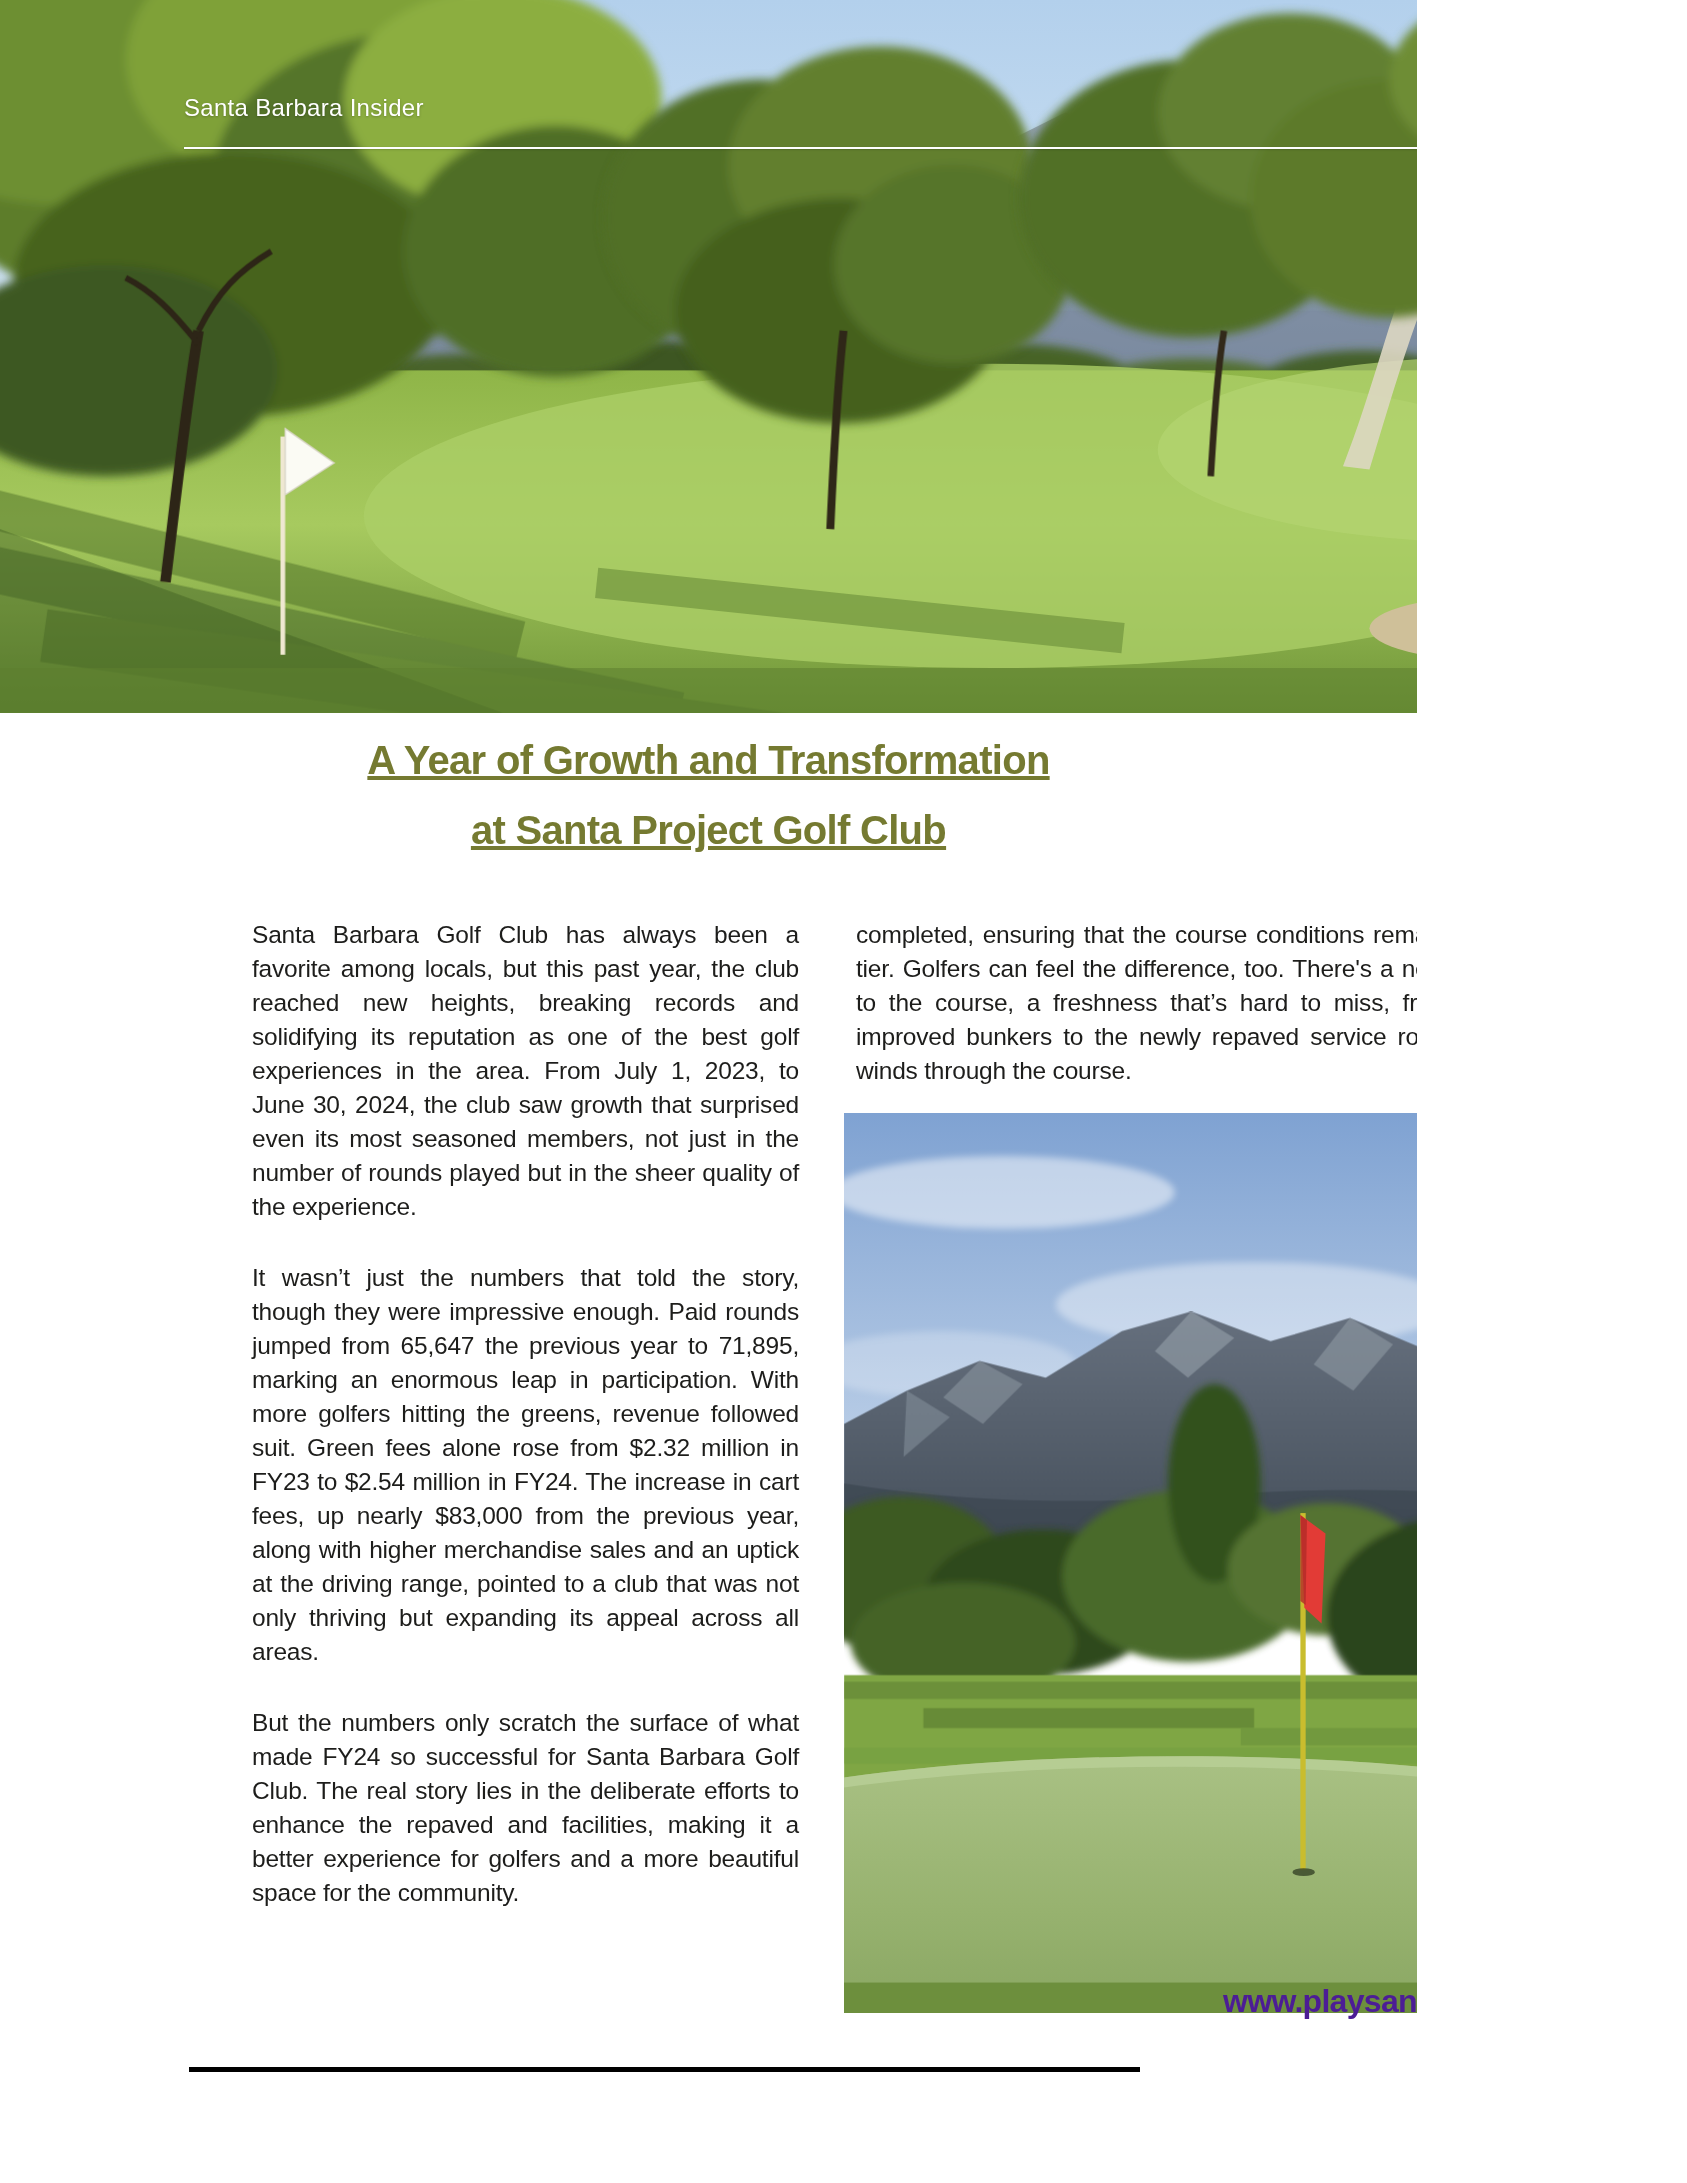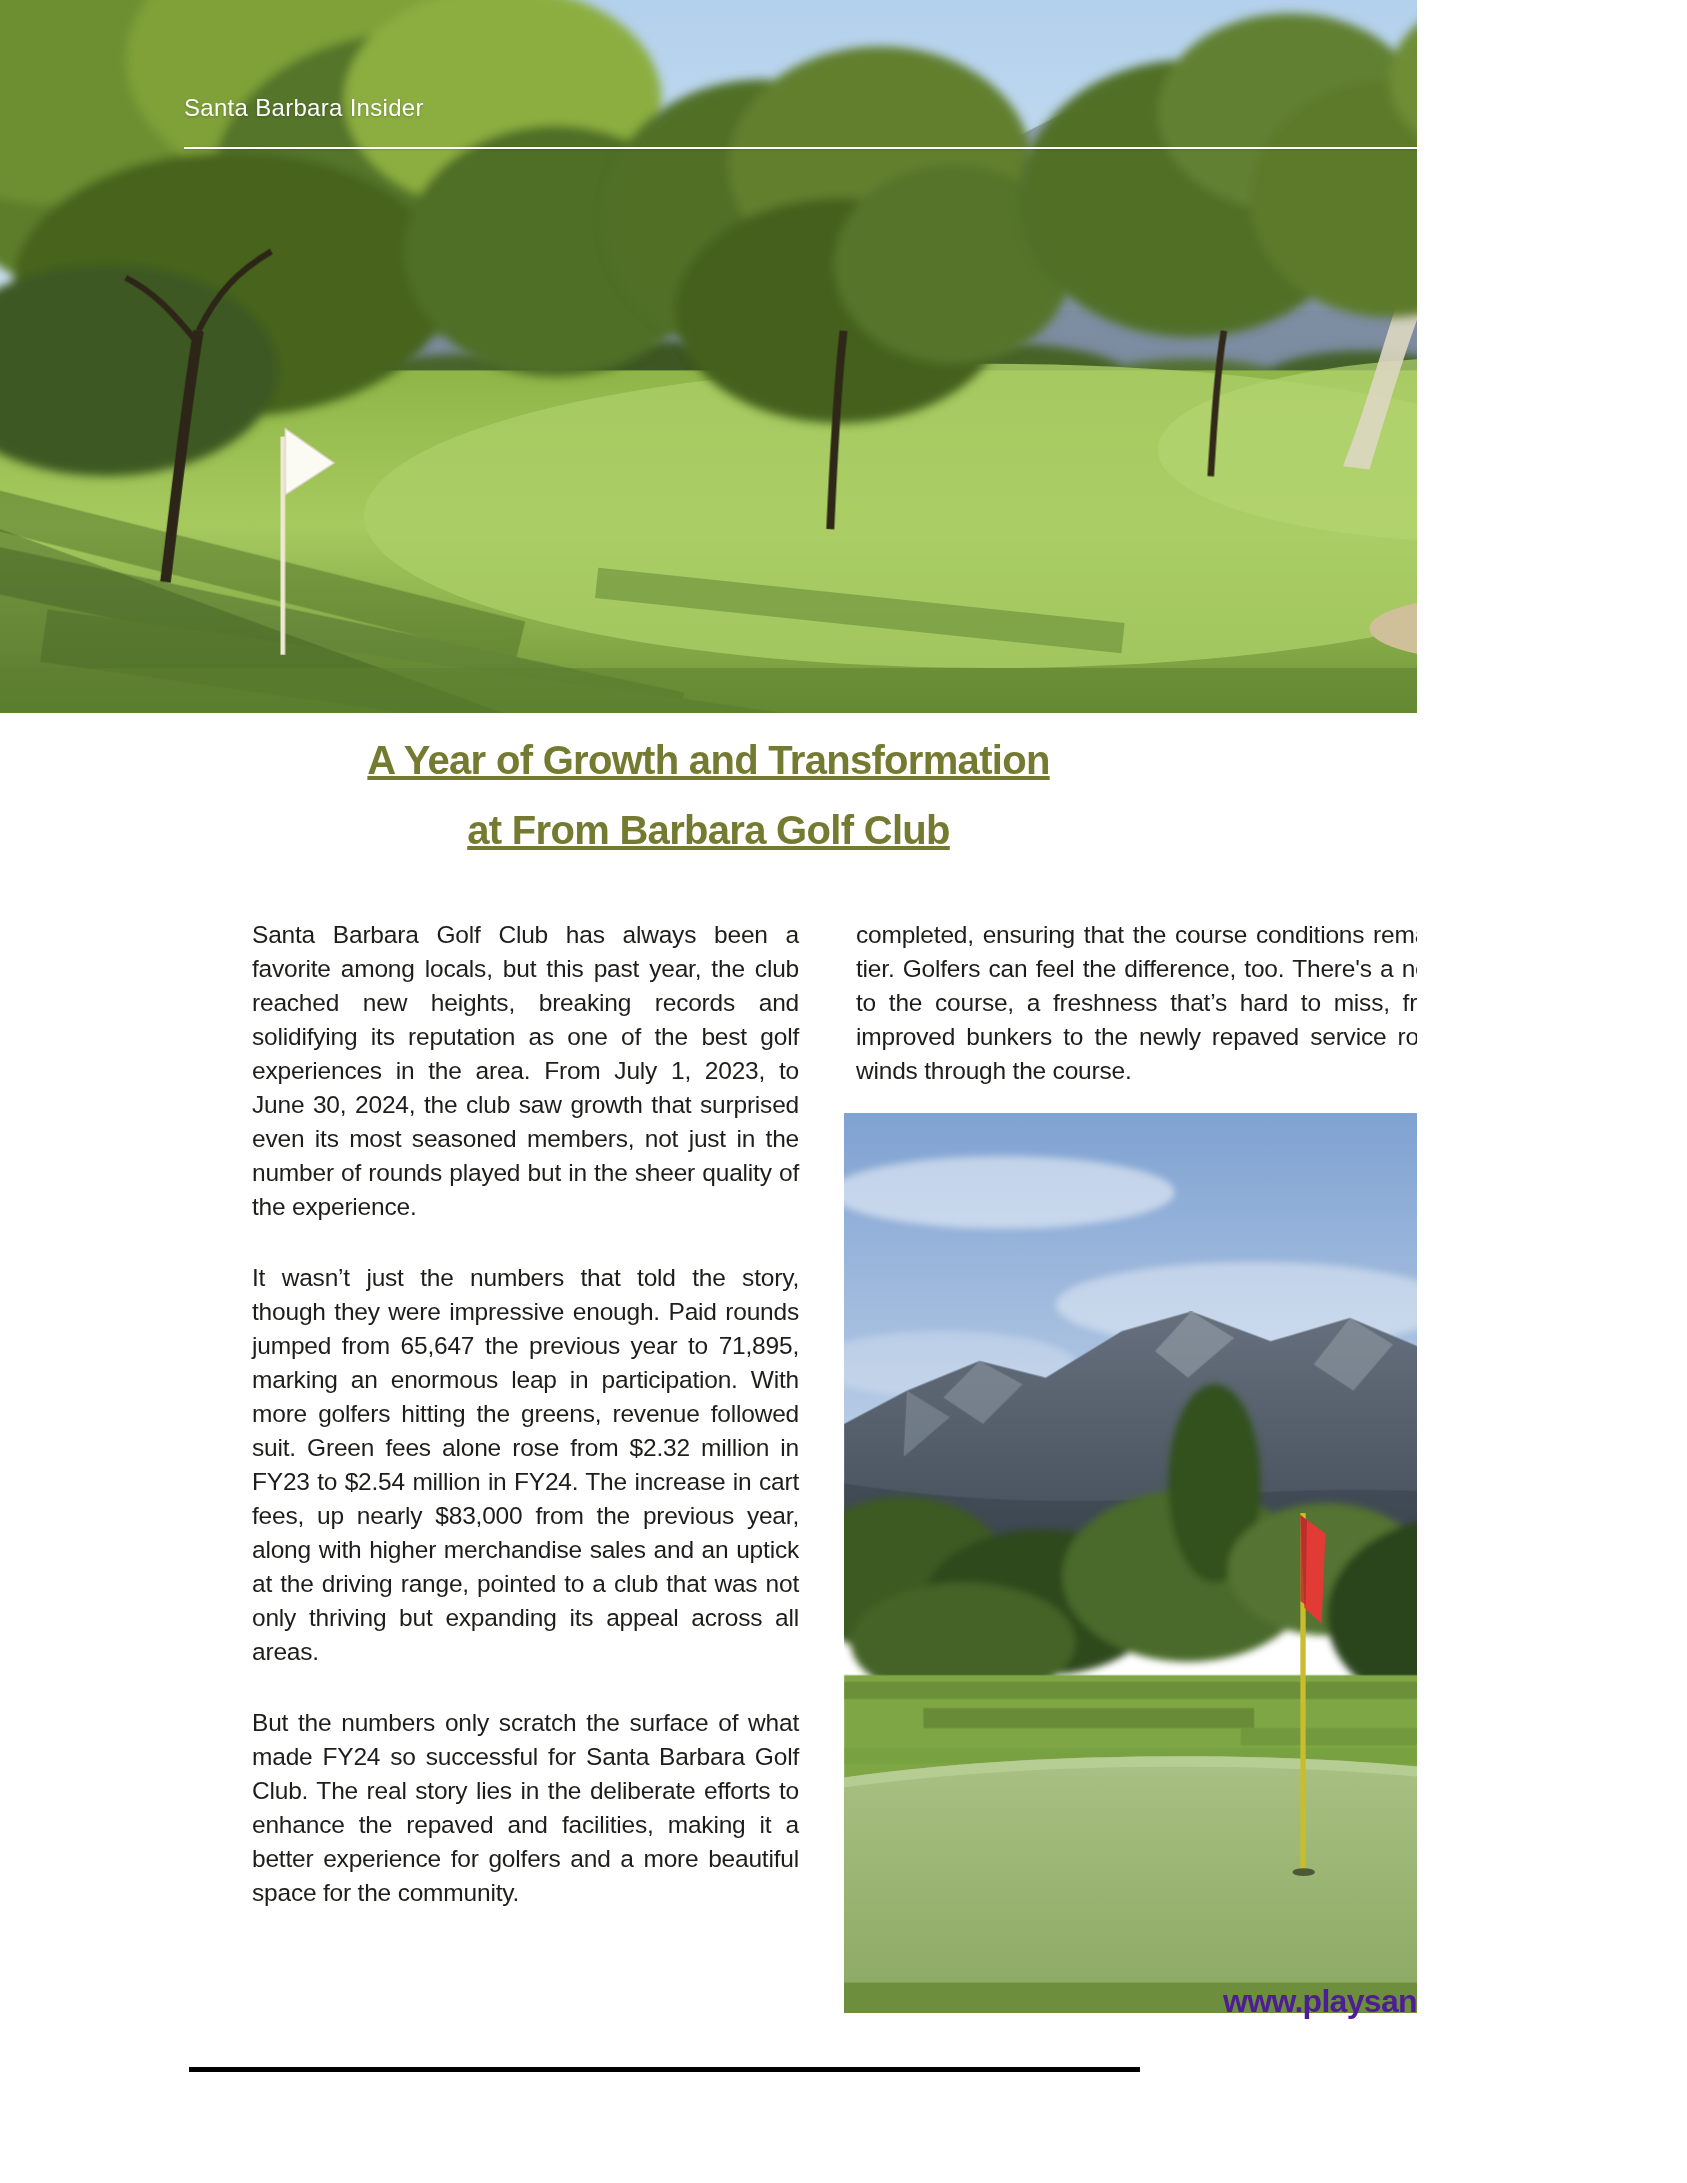--- a/index.html
+++ b/index.html
@@ -168,21 +168,21 @@
     </div>
     <div class="hero-rule"></div>
 
     <svg class="hero-title-svg" viewBox="0 0 2550 240">
       <text x="73" y="195" font-size="230" textLength="2366" lengthAdjust="spacingAndGlyphs">HITTING NEW HEIGHTS</text>
     </svg>
   </div>
 
   <div class="subtitle">
     <div>A Year of Growth and Transformation</div>
-    <div>at From Barbara Golf Club</div>
+    <div>at Santa Project Golf Club</div>
   </div>
 
   <div class="col col-left">
     <p>Santa Barbara Golf Club has always been a favorite among locals, but this past year, the club reached new heights, breaking records and solidifying its reputation as one of the best golf experiences in the area. From July 1, 2023, to June 30, 2024, the club saw growth that surprised even its most seasoned members, not just in the number of rounds played but in the sheer quality of the experience.</p>
     <p>It wasn’t just the numbers that told the story, though they were impressive enough. Paid rounds jumped from 65,647 the previous year to 71,895, marking an enormous leap in participation. With more golfers hitting the greens, revenue followed suit. Green fees alone rose from $2.32 million in FY23 to $2.54 million in FY24. The increase in cart fees, up nearly $83,000 from the previous year, along with higher merchandise sales and an uptick at the driving range, pointed to a club that was not only thriving but expanding its appeal across all areas.</p>
     <p>But the numbers only scratch the surface of what made FY24 so successful for Santa Barbara Golf Club. The real story lies in the deliberate efforts to enhance the repaved and facilities, making it a better experience for golfers and a more beautiful space for the community.</p>
   </div>
 
   <div class="col col-right">
     <p>completed, ensuring that the course conditions remain top-tier. Golfers can feel the difference, too. There's a new flow to the course, a freshness that’s hard to miss, from the improved bunkers to the newly repaved service road that winds through the course.</p>

